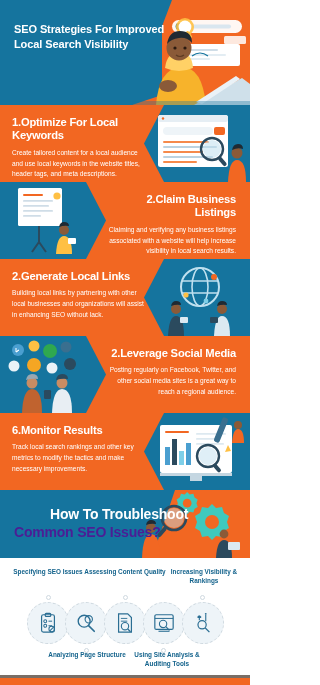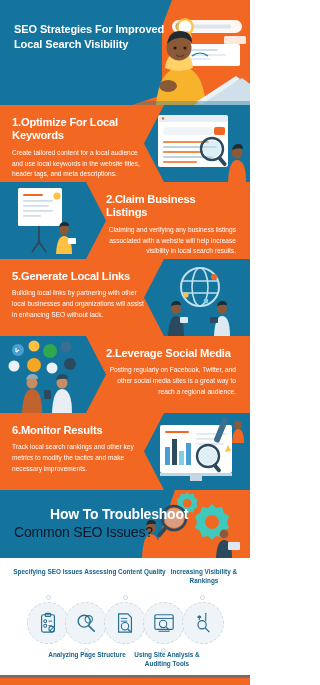--- a/index.html
+++ b/index.html
@@ -43,35 +43,35 @@
     left:0;width:106px;
     clip-path:polygon(0 0,86px 0,106px 38.5px,86px 77px,0 77px);
   }
   .txt{position:absolute;top:11px;width:132px;}
   .txt.onleft{left:12px;}
   .txt.onright{left:106px;width:134px;}
   .step-title{
     color:#ffffff;font-size:11.2px;font-weight:bold;line-height:1.2;margin:0 0 5px 0;
     letter-spacing:-0.2px;
   }
-  .txt.onright .step-title{text-align:left;padding-right:4px;}
+  .txt.onright .step-title{text-align:right;padding-right:4px;}
   .step-body{
     color:#ffffff;font-size:6.6px;line-height:1.62;margin:0;
   }
   .txt.onright .step-body{text-align:right;padding-right:4px;}
   .art{position:absolute;inset:0;}
 
   
   .tb{position:relative;width:250px;height:68px;background:#F26722;overflow:hidden;}
   .tb-blue{
     position:absolute;left:0;top:0;width:175px;height:68px;background:#15749E;
     clip-path:polygon(0 0,175px 0,152px 68px,0 68px);
   }
   .tb-t1{position:absolute;left:14px;top:16px;color:#fff;font-size:14px;font-weight:bold;letter-spacing:-0.2px;z-index:4;padding-left:36px;}
-  .tb-t2{position:absolute;left:14px;top:34px;color:#0f172a;font-size:14px;font-weight:normal;letter-spacing:-0.2px;z-index:4;}
+  .tb-t2{position:absolute;left:14px;top:34px;color:#4c1d95;font-size:14px;font-weight:bold;letter-spacing:-0.2px;z-index:4;}
   .tb-art{position:absolute;right:0;top:0;width:118px;height:68px;z-index:3;}
 
   
   .proc{position:relative;width:250px;height:117px;background:#ffffff;}
   .proc-top{position:absolute;top:9px;left:0;width:250px;height:26px;}
   .proc-bot{position:absolute;top:92px;left:0;width:250px;height:26px;}
   .lbl{
     position:absolute;text-align:center;color:#14638C;font-size:6.4px;font-weight:bold;line-height:1.45;
   }
   .circles{position:absolute;top:44px;left:0;width:250px;height:44px;}
@@ -190,21 +190,21 @@
         <circle cx="32" cy="50" r="5" fill="#8A5A38"></circle>
         <path d="M27 47 q1 -5 5 -5 q5 0 5 4 q-5 -1 -10 1 Z" fill="#1F2A33"></path>
         <rect x="36" y="58" width="8" height="6" rx="1" fill="#dbe9f1"></rect>
         <path d="M70 77 q1 -20 8 -20 q8 0 8 20 Z" fill="#dbe9f1"></path>
         <circle cx="78" cy="50" r="5" fill="#8A5A38"></circle>
         <path d="M73 47 q1 -5 5 -5 q5 0 5 4 q-5 -1 -10 1 Z" fill="#1F2A33"></path>
         <rect x="66" y="58" width="8" height="6" rx="1" fill="#2b4a5e"></rect>
       </svg>
     </div>
     <div class="txt onleft">
-      <p class="step-title">5.Generate Local Links</p>
+      <p class="step-title">2.Generate Local Links</p>
       <p class="step-body">Building local links by partnering with other local businesses and organizations will assist in enhancing SEO without lack.</p>
     </div>
   </div>
 
   <div class="step">
     <div class="bg"></div>
     <div class="panel left">
       <svg class="art" viewBox="0 0 106 77">
         <circle cx="18" cy="14" r="6" fill="#4a9fd0"></circle>
         <circle cx="34" cy="10" r="5.5" fill="#FFC043"></circle>

